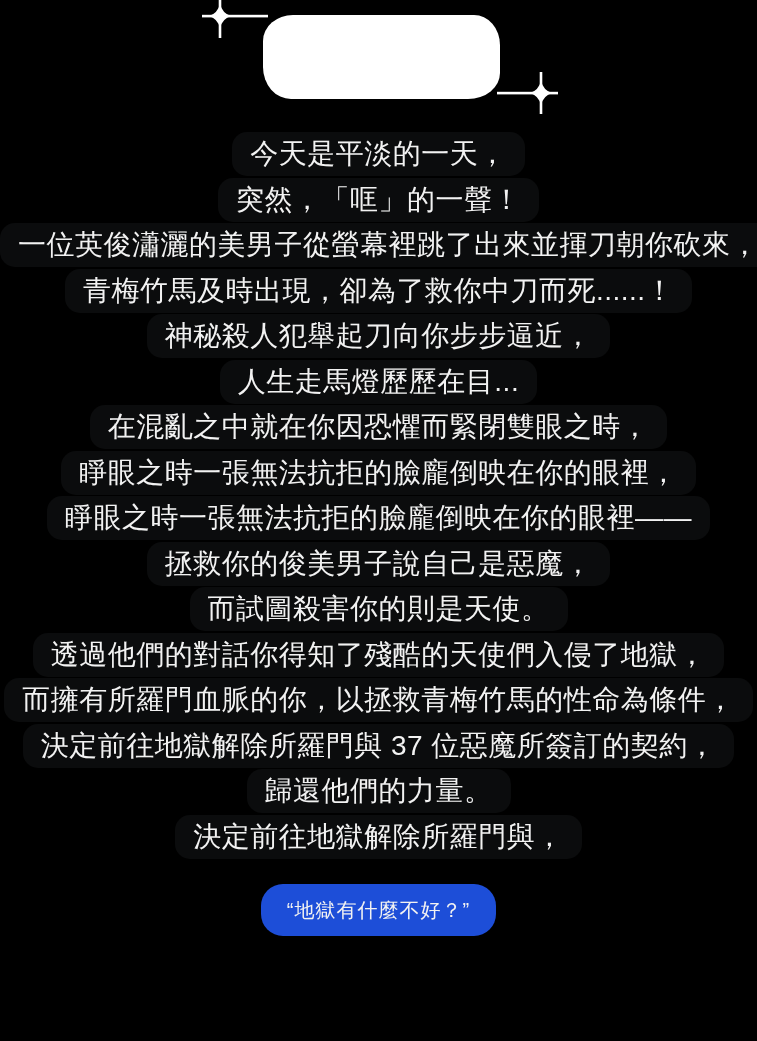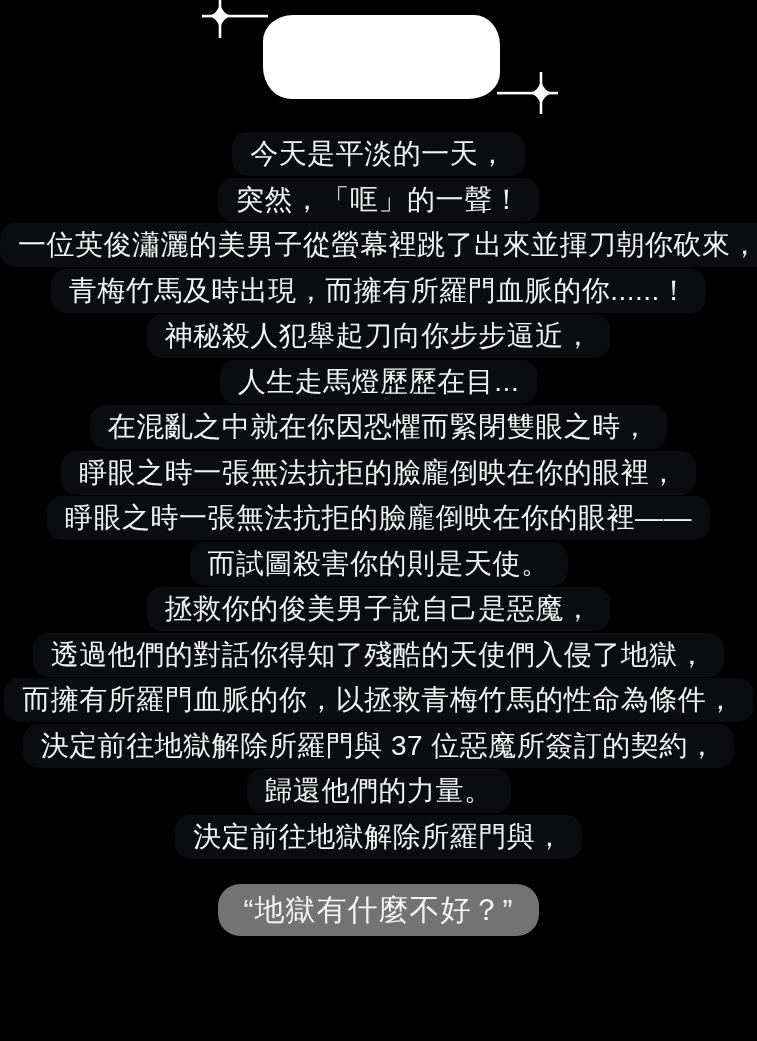--- a/index.html
+++ b/index.html
@@ -62,24 +62,24 @@
     font-size: 28px;
     line-height: 34px;
     font-weight: 400;
     color: #f2f2f2;
     letter-spacing: 0.5px;
     white-space: nowrap;
   }
   .quote-line {
     display: table;
     margin: 25px auto 0 auto;
-    background: #737373;
+    background: #1d4ed8;
     border-radius: 22px;
     padding: 8px 26px;
-    font-size: 30px;
+    font-size: 20px;
     line-height: 36px;
     font-weight: 400;
     color: #f2f2f2;
     letter-spacing: 1px;
     white-space: nowrap;
   }
 </style>
 </head>
 <body>
 
@@ -101,28 +101,28 @@
         <path d="M541 81 Q543.5 90.5 552 93 Q543.5 95.5 541 105 Q538.5 95.5 530 93 Q538.5 90.5 541 81 Z"></path>
       </g>
     </svg>
   </div>
 
   <div class="story">
     <div>
         <div class="line">今天是平淡的一天，</div>
         <div class="line">突然，「哐」的一聲！</div>
         <div class="line">一位英俊瀟灑的美男子從螢幕裡跳了出來並揮刀朝你砍來，</div>
-        <div class="line">青梅竹馬及時出現，而擁有所羅門血脈的你......！</div>
+        <div class="line">青梅竹馬及時出現，卻為了救你中刀而死......！</div>
         <div class="line">神秘殺人犯舉起刀向你步步逼近，</div>
         <div class="line">人生走馬燈歷歷在目...</div>
         <div class="line">在混亂之中就在你因恐懼而緊閉雙眼之時，</div>
         <div class="line">睜眼之時一張無法抗拒的臉龐倒映在你的眼裡，</div>
         <div class="line">睜眼之時一張無法抗拒的臉龐倒映在你的眼裡——</div>
+        <div class="line">拯救你的俊美男子說自己是惡魔，</div>
         <div class="line">而試圖殺害你的則是天使。</div>
-        <div class="line">拯救你的俊美男子說自己是惡魔，</div>
         <div class="line">透過他們的對話你得知了殘酷的天使們入侵了地獄，</div>
         <div class="line">而擁有所羅門血脈的你，以拯救青梅竹馬的性命為條件，</div>
         <div class="line">決定前往地獄解除所羅門與 37 位惡魔所簽訂的契約，</div>
         <div class="line">歸還他們的力量。</div>
         <div class="line">決定前往地獄解除所羅門與，</div>
       </div>
     <div class="quote-line">“地獄有什麼不好？”</div>
   </div>
 
 </div>

